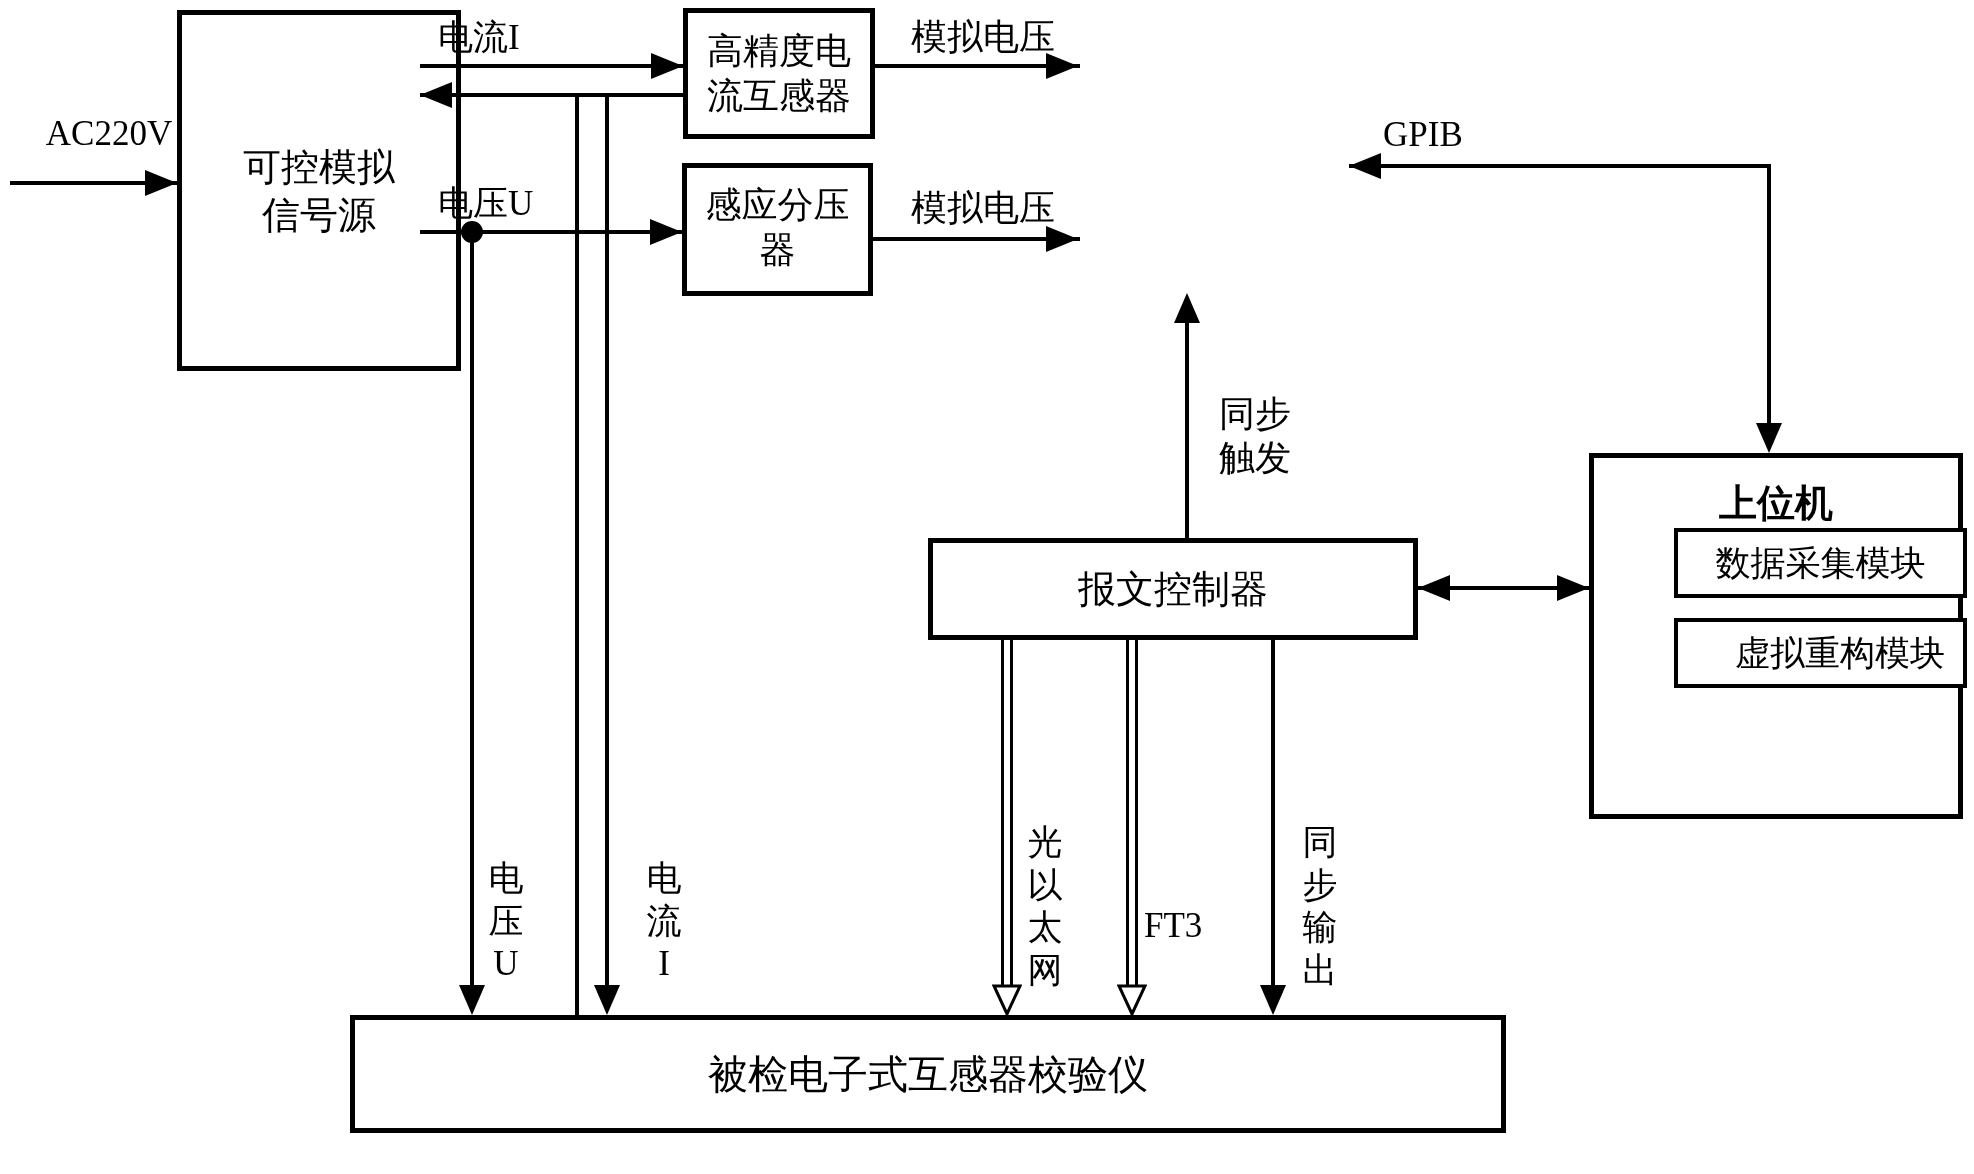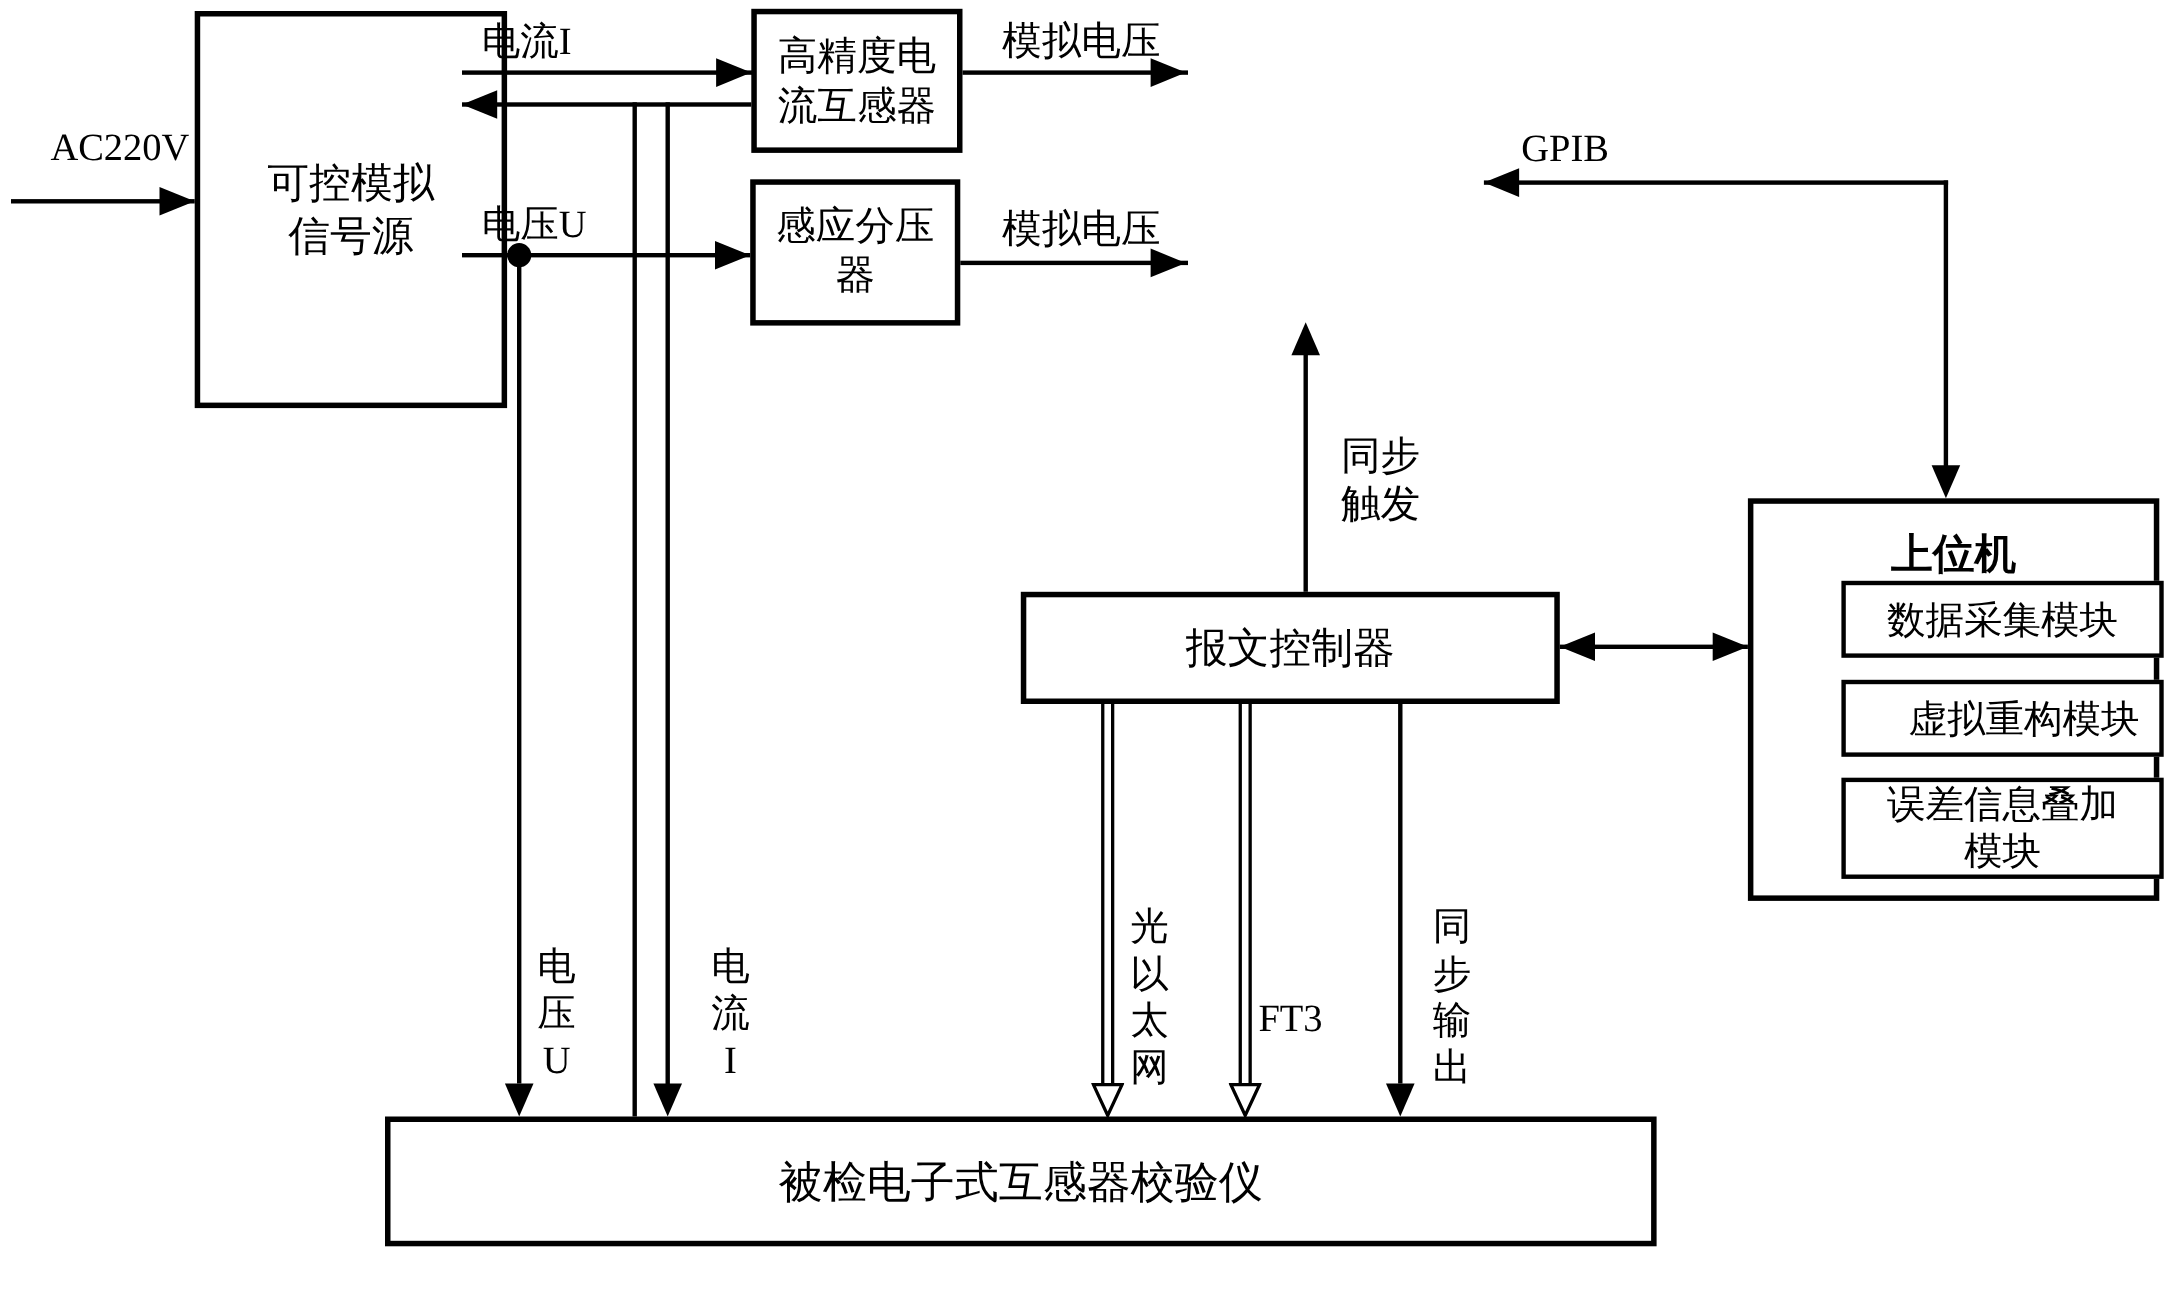--- a/index.html
+++ b/index.html
@@ -38,22 +38,20 @@
   <div class="box" style="left:682px;top:163px;width:191px;height:133px;font-size:36px;line-height:45px;font-family:Liberation Mono, monospace;">感应分压
 器</div>
 
 
   <div class="box" style="left:928px;top:538px;width:490px;height:102px;font-size:38px;">报文控制器</div>
 
   <div class="box" style="left:1589px;top:453px;width:374px;height:366px;"></div>
   <div class="lbl" style="left:1589px;top:466px;width:374px;font-size:38px;font-weight:bold;margin-top:12px;">上位机</div>
   <div class="box modbox" style="left:1642px;top:528px;width:293px;height:70px;font-size:35px;">数据采集模块</div>
   <div class="box modbox" style="left:1642px;top:618px;width:293px;height:70px;font-size:35px;padding-left:39px;">虚拟重构模块</div>
-  <div class="box modbox" style="left:1642px;top:707px;width:293px;height:92px;font-size:35px;line-height:42px;">误差信息叠加
-模块</div>
 
   <div class="box" style="left:350px;top:1015px;width:1156px;height:118px;font-size:40px;">被检电子式互感器校验仪</div>
 
   <div class="hline" style="left:10px;top:181px;width:167px;height:4px;"></div>
   <div class="arr arr-r" style="left:145px;top:170px;"></div>
 
   <div class="hline" style="left:420px;top:64px;width:265px;height:4px;"></div>
   <div class="arr arr-r" style="left:651px;top:53px;"></div>
 
   <div class="hline" style="left:420px;top:93px;width:263px;height:4px;"></div>

